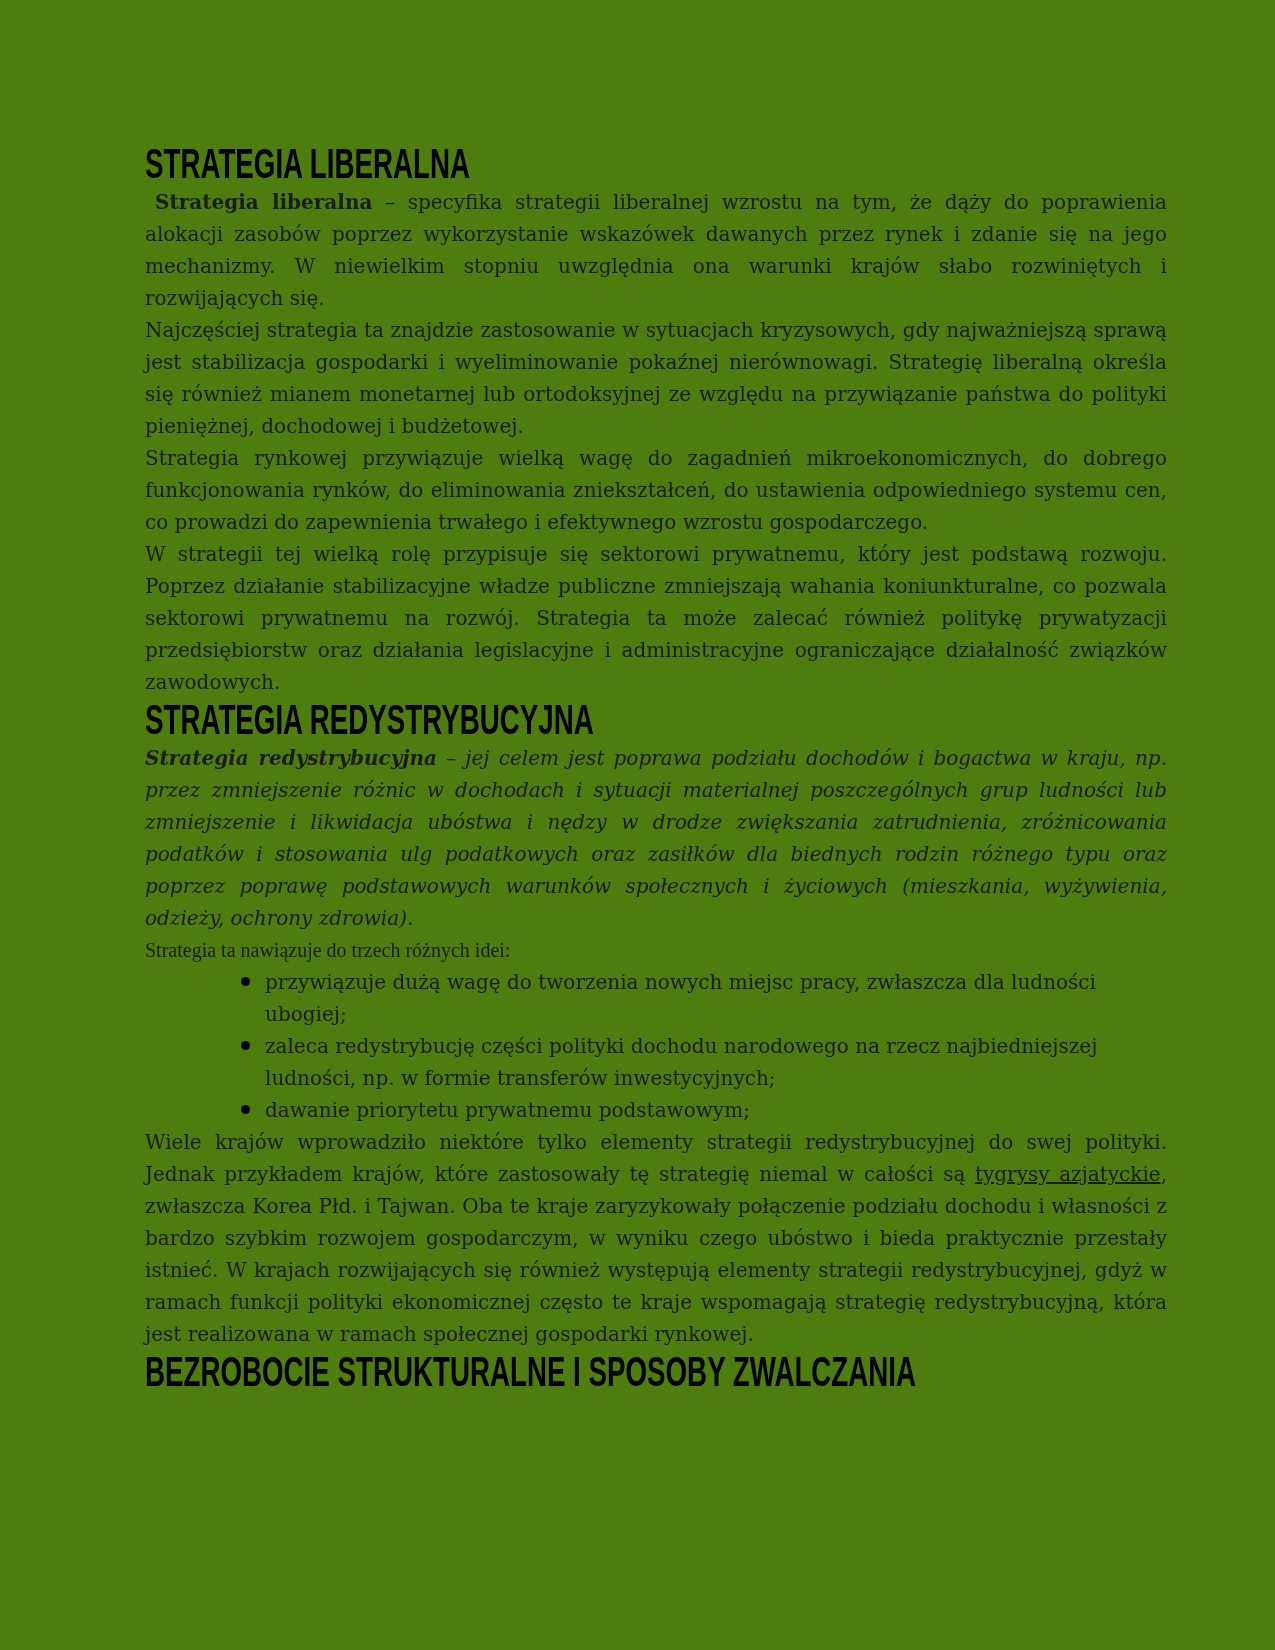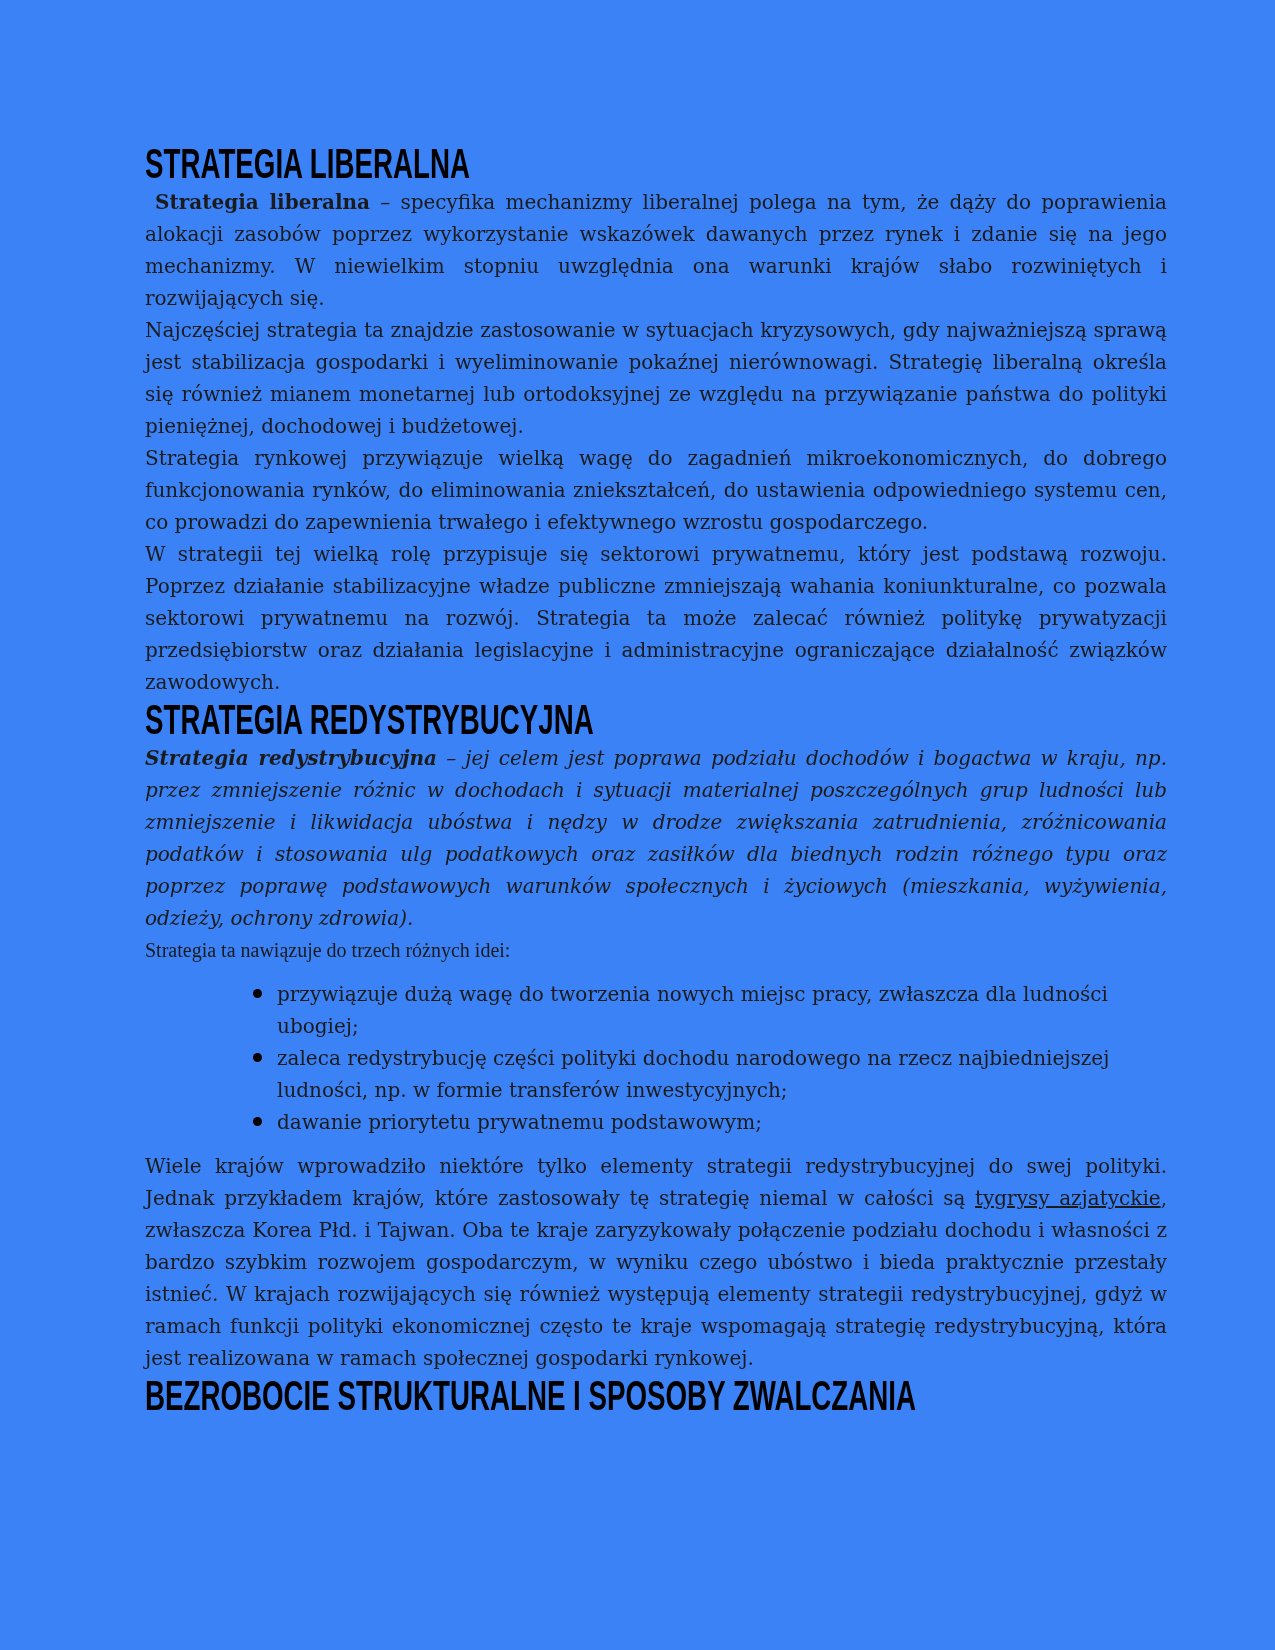--- a/index.html
+++ b/index.html
@@ -9,21 +9,21 @@
     width: 1275px;
     height: 1650px;
     overflow: hidden;
   }
   .page {
     position: relative;
     width: 1275px;
     height: 1650px;
     box-sizing: border-box;
     padding: 142px 108px 0 145px;
-    background: #3b82f6;
+    background: #4d7c0f;
     color: #1b1b1b;
     font-family: "DejaVu Serif", serif;
     font-size: 20px;
     line-height: 32px;
   }
   h1.doc-heading {
     font-family: "Liberation Sans", sans-serif;
     font-weight: bold;
     font-size: 42px;
     line-height: 44px;
@@ -49,21 +49,21 @@
     font-style: italic;
   }
   .list-intro {
     margin-left: 82px;
     margin-top: 26px;
     text-align: left;
     font-family: Liberation Serif, serif;
   }
   ul.doc-list {
     list-style: none;
-    margin: 12px;
+    margin: 0;
     padding: 0;
   }
   ul.doc-list li {
     position: relative;
     padding-left: 120px;
     margin: 0;
     text-align: left;
   }
   ul.doc-list .dot {
     position: absolute;
@@ -78,21 +78,21 @@
   .closing-par { margin-top: 26px; }
 </style>
 </head>
 <body>
 
 <div class="page">
 
   <section>
     <h1 class="doc-heading h1-first">STRATEGIA LIBERALNA</h1>
 
-    <p class="body-par first-indent"><span class="bold-lead">Strategia liberalna</span><span> – specyfika mechanizmy liberalnej polega na tym, że dąży do poprawienia alokacji zasobów poprzez wykorzystanie wskazówek dawanych przez rynek i zdanie się na jego mechanizmy. W niewielkim stopniu uwzględnia ona warunki krajów słabo rozwiniętych i rozwijających się.</span></p>
+    <p class="body-par first-indent"><span class="bold-lead">Strategia liberalna</span><span> – specyfika strategii liberalnej wzrostu na tym, że dąży do poprawienia alokacji zasobów poprzez wykorzystanie wskazówek dawanych przez rynek i zdanie się na jego mechanizmy. W niewielkim stopniu uwzględnia ona warunki krajów słabo rozwiniętych i rozwijających się.</span></p>
 
     <p class="body-par">Najczęściej strategia ta znajdzie zastosowanie w sytuacjach kryzysowych, gdy najważniejszą sprawą jest stabilizacja gospodarki i wyeliminowanie pokaźnej nierównowagi. Strategię liberalną określa się również mianem monetarnej lub ortodoksyjnej ze względu na przywiązanie państwa do polityki pieniężnej, dochodowej i budżetowej.</p>
 
     <p class="body-par">Strategia rynkowej przywiązuje wielką wagę do zagadnień mikroekonomicznych, do dobrego funkcjonowania rynków, do eliminowania zniekształceń, do ustawienia odpowiedniego systemu cen, co prowadzi do zapewnienia trwałego i efektywnego wzrostu gospodarczego.</p>
 
     <p class="body-par">W strategii tej wielką rolę przypisuje się sektorowi prywatnemu, który jest podstawą rozwoju. Poprzez działanie stabilizacyjne władze publiczne zmniejszają wahania koniunkturalne, co pozwala sektorowi prywatnemu na rozwój. Strategia ta może zalecać również politykę prywatyzacji przedsiębiorstw oraz działania legislacyjne i administracyjne ograniczające działalność związków zawodowych.</p>
   </section>
 
   <section>
     <h1 class="doc-heading h2-heading">STRATEGIA REDYSTRYBUCYJNA</h1>

